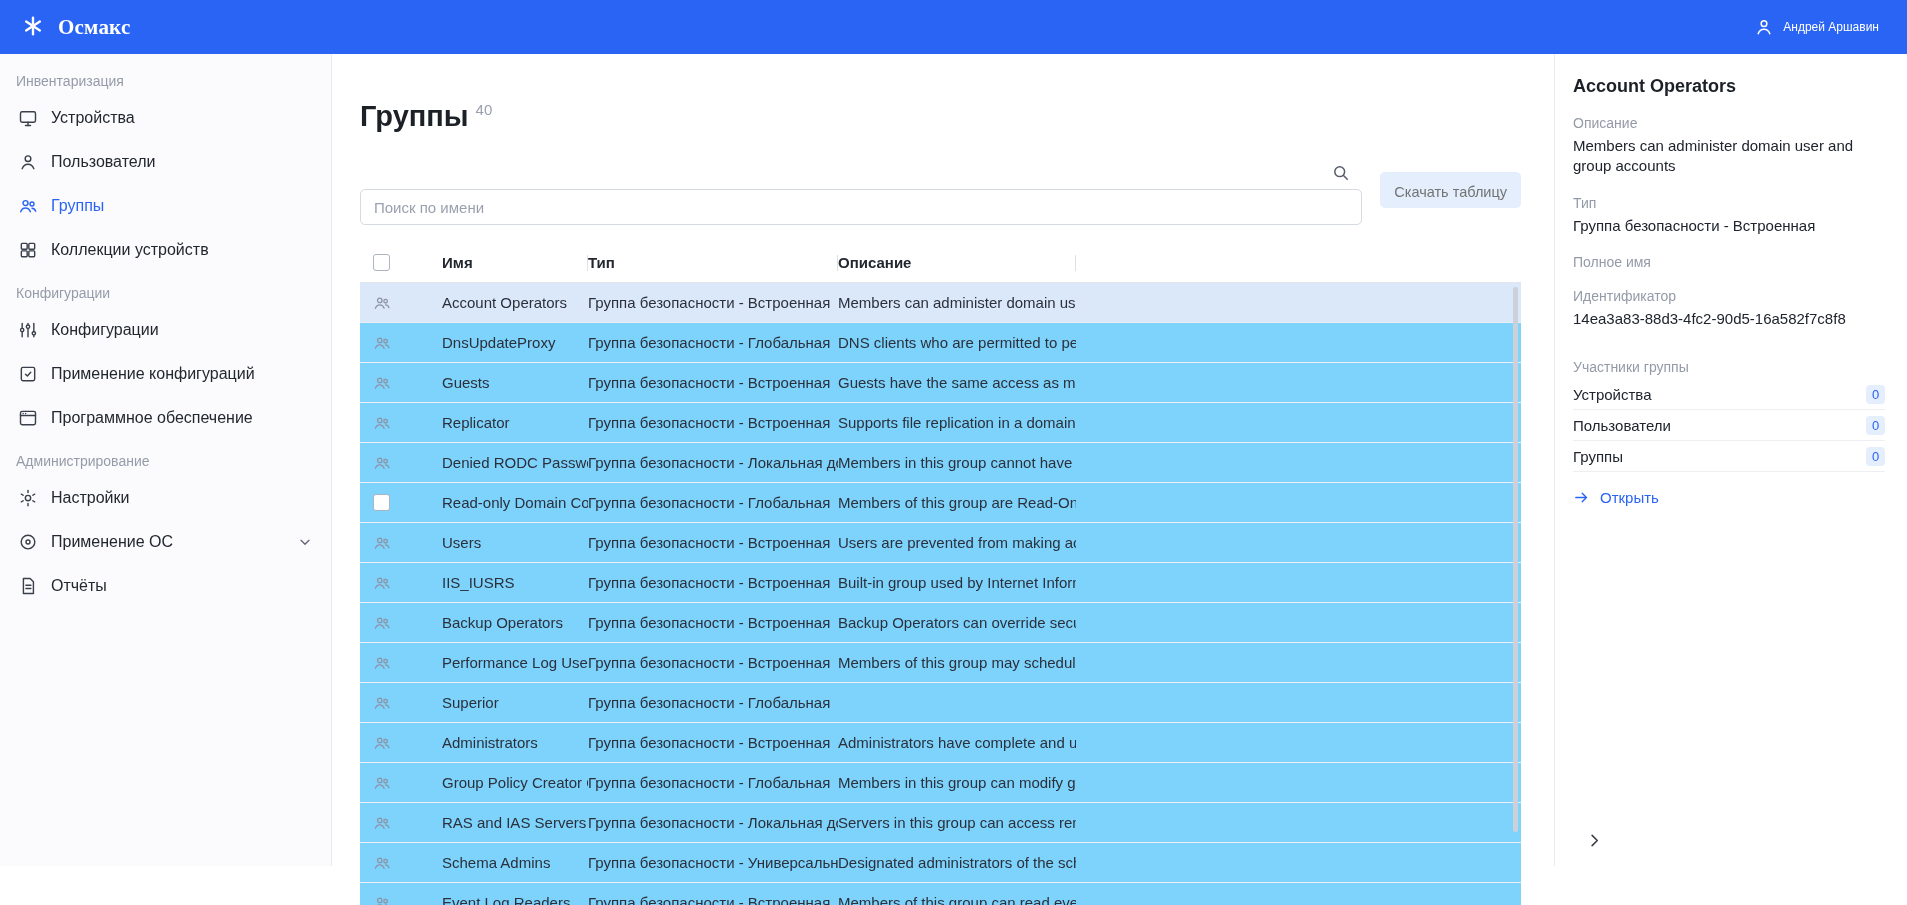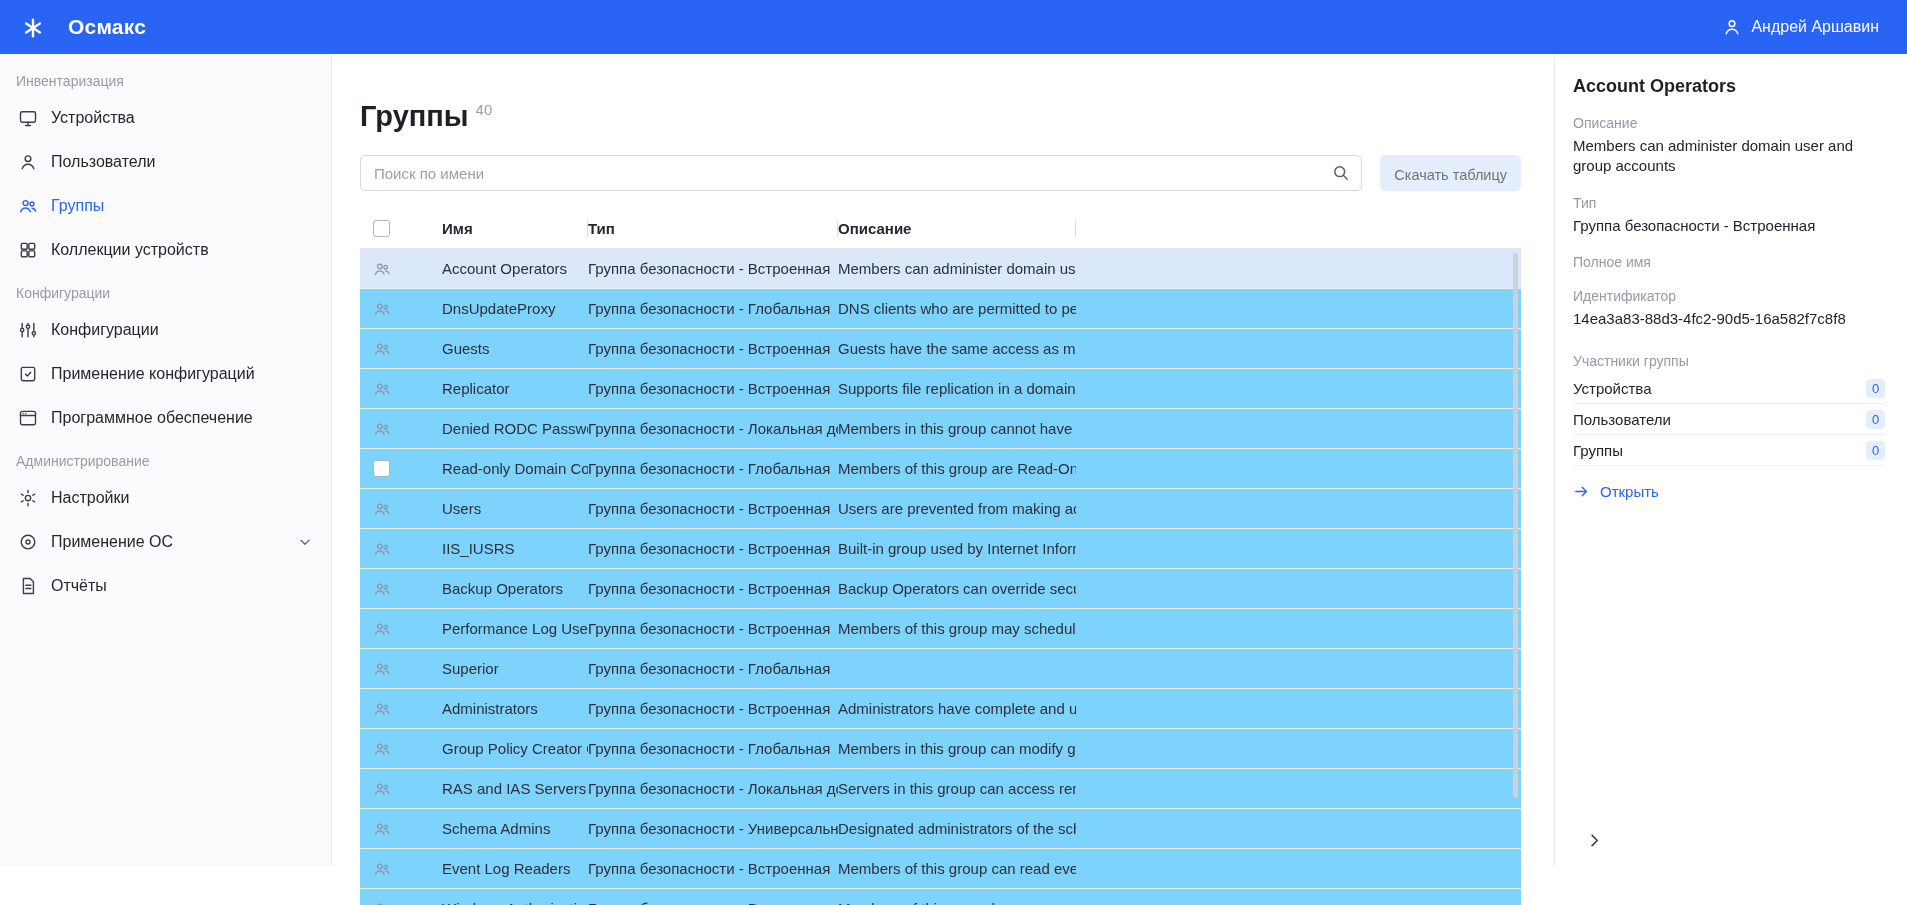--- a/index.html
+++ b/index.html
@@ -15,22 +15,22 @@
   
   .topbar {
     height: 54px;
     background: #2a64f4;
     color: #fff;
     display: flex;
     align-items: center;
     justify-content: space-between;
     padding: 0 28px 0 22px;
   }
-  .brand { display: flex; align-items: flex-end; gap: 24px; font-size: 21px; font-weight: 700; letter-spacing: .2px; }
-  .userbox { display: flex; align-items: center; gap: 9px; font-size: 16px; cursor: pointer; }
+  .brand { display: flex; align-items: flex-start; gap: 14px; font-size: 21px; font-weight: 700; letter-spacing: .2px; font-family: Liberation Serif, serif; }
+  .userbox { display: flex; align-items: center; gap: 9px; font-size: 12px; cursor: pointer; }
 
   
   .layout { display: flex; height: 812px; }
 
   
   .sidebar {
     width: 332px; flex: 0 0 332px;
     background: #fbfbfd;
     border-right: 1px solid #e8eaf0;
     padding-top: 6px;
@@ -51,21 +51,21 @@
   .page-title { font-size: 29px; font-weight: 700; color: #1c2027; margin-top: 20px; }
   .page-title .count { font-size: 15px; color: #9aa0ae; font-weight: 400; vertical-align: 11px; margin-left: 7px; }
 
   .toolbar { margin-top: 22px; display: flex; align-items: center; gap: 18px; width: 1161px; }
   .search-box { position: relative; flex: 1 1 auto; }
   .search-box input {
     width: 100%; height: 36px;
     border: 1px solid #d5d9e2; border-radius: 5px;
     padding: 0 42px 0 13px;
     font: 15px "Liberation Sans", sans-serif; color: #20242e;
-    outline: none; background: #fff;
+    outline: none; background: #fff; margin-top: 34px;
   }
   .search-box input::placeholder { color: #9aa0ae; }
   .search-icn { position: absolute; right: 12px; top: 8px; color: #565d6a; cursor: pointer; }
   .download-btn {
     height: 36px; padding: 12px 14px;
     background: #e4eefd; color: #737373;
     border: none; border-radius: 5px;
     font: 14.5px "Liberation Sans", sans-serif;
     white-space: nowrap; cursor: pointer;
   }
@@ -110,21 +110,21 @@
     width: 353px; flex: 0 0 353px;
     border-left: 1px solid #e8eaf0;
     padding: 22px 22px 0 18px;
     position: relative; background: #fff; overflow: hidden;
   }
   .details h2 { font-size: 18px; font-weight: 700; color: #1c2027; }
   .field { margin-top: 18px; }
   .field .lbl { font-size: 14px; color: #949aa8; margin-bottom: 5px; }
   .field .val { font-size: 15px; color: #20242e; line-height: 1.35; }
   .field.breakall .val { word-break: break-all; }
-  .members { margin-top: 24px; }
+  .members { margin-top: 30px; }
   .members .lbl { font-size: 14px; color: #949aa8; margin-bottom: 4px; }
   .member-row {
     display: flex; align-items: center; justify-content: space-between;
     height: 31px; border-bottom: 1px solid #edeff3;
     font-size: 15px; color: #20242e; cursor: pointer;
   }
   .badge {
     min-width: 19px; height: 19px; padding: 0 5px;
     background: #e4eefd; color: #2a64f4;
     border-radius: 4px; font-size: 13px;

